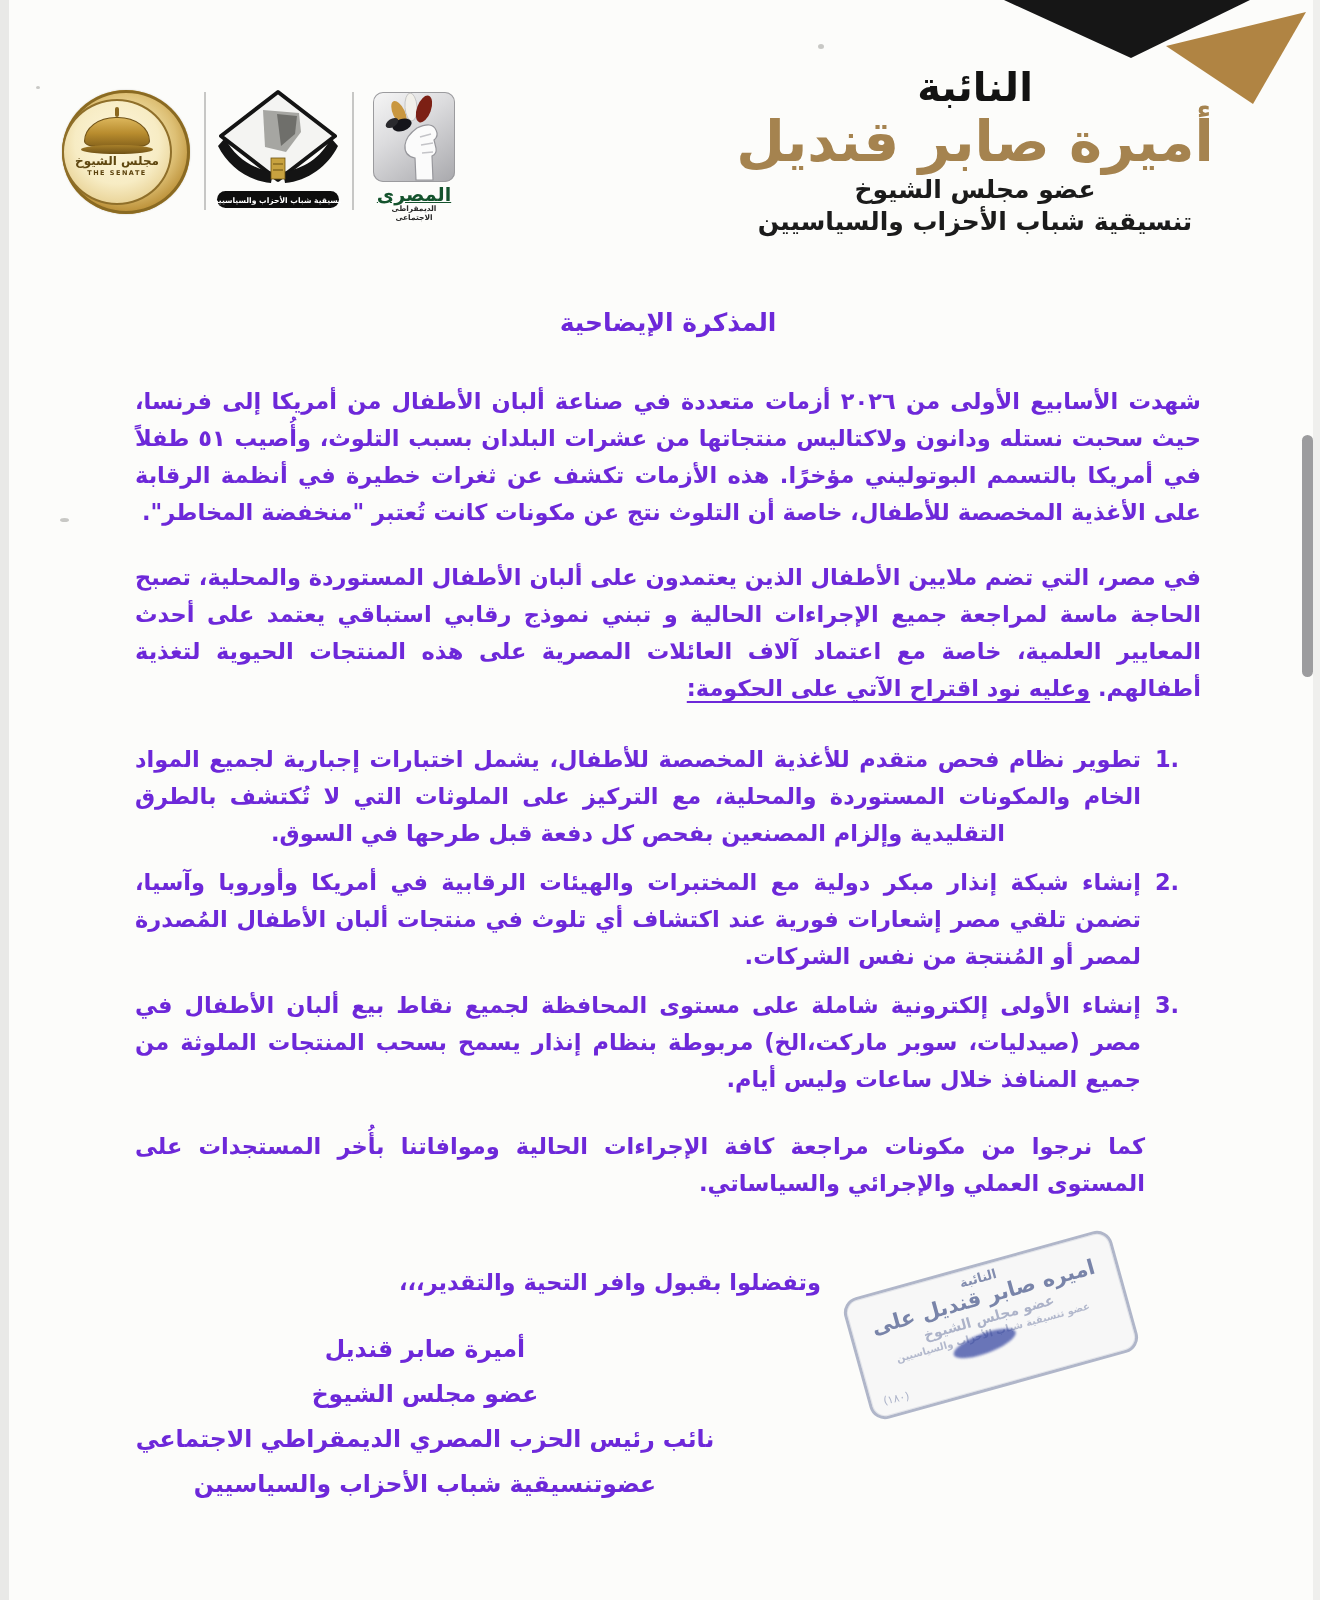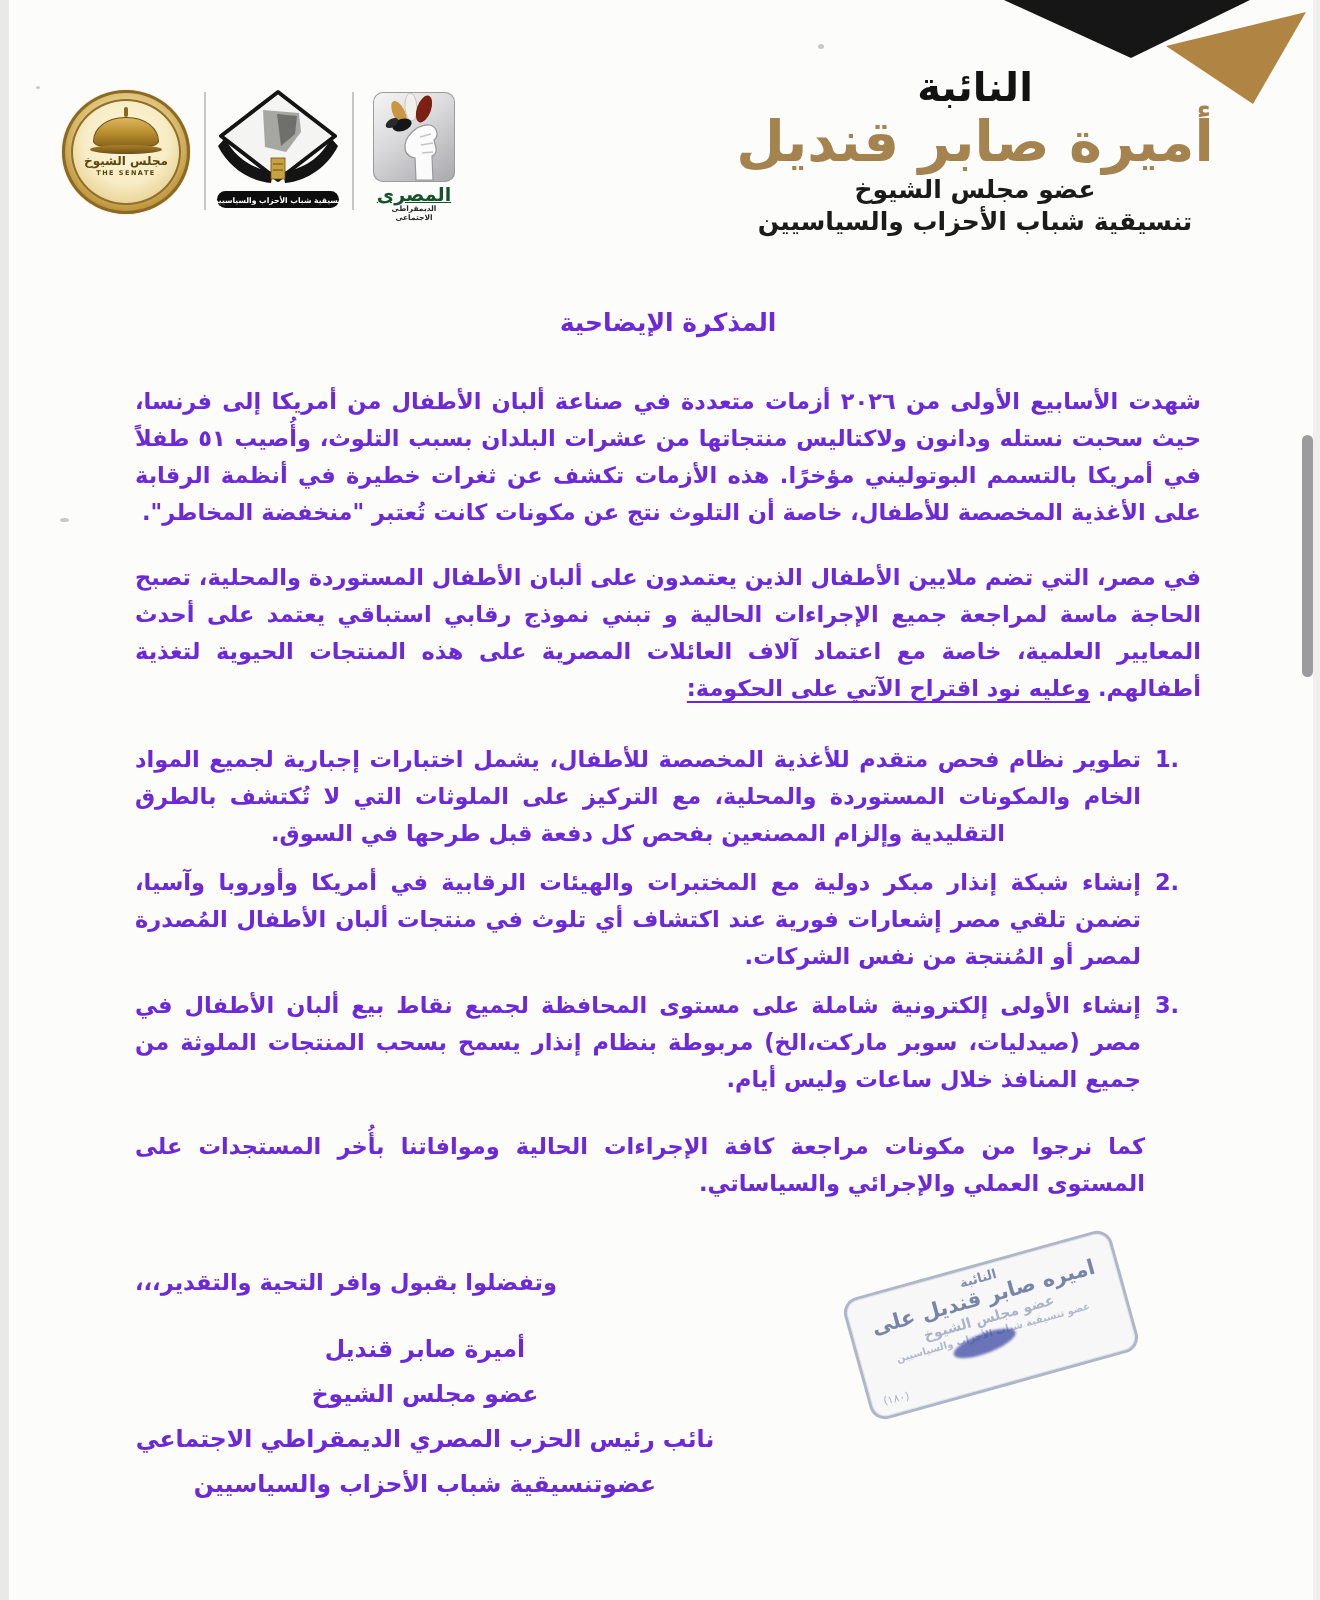--- a/index.html
+++ b/index.html
@@ -19,21 +19,21 @@
   
   .scroll-thumb{right:7px;top:435px;width:11px;height:242px;background:#9c9c9e;border-radius:6px;}
 
   
   .corner-svg{top:0;right:0;}
 
   
   .senate-logo{left:62px;top:90px;width:128px;height:124px;border-radius:50%;
     background:radial-gradient(circle at 50% 42%, #f8eecb 0%, #f1e1a8 28%, #ddbf74 52%, #c0963f 70%, #97722a 84%, #7b5b1c 100%);
     box-shadow:inset 0 0 0 3px #8a6a22, 0 0 2px rgba(0,0,0,.2);
-    display:flex;flex-direction:column;align-items:center;}
+    display:flex;flex-direction:column;}
   .senate-inner{margin-top:9px;width:106px;height:102px;border-radius:50%;
     background:radial-gradient(circle at 50% 40%, #fdf6dd 0%, #f7ecc4 52%, #e9d397 78%, #d3b260 100%);
     border:2px solid #8f6f2a;display:flex;flex-direction:column;align-items:center;}
   .senate-finial{width:4px;height:10px;background:#8a661d;margin-top:6px;border-radius:2px;}
   .senate-dome{width:64px;height:28px;border-radius:60% 60% 22% 22%/100% 100% 25% 25%;
     background:linear-gradient(180deg,#dcb65b 0%,#b88c2e 55%,#8a661d 100%);border:1px solid #6f5115;}
   .senate-band{width:72px;height:9px;border-radius:50%;background:linear-gradient(180deg,#a8802a,#6f5115);margin-top:-2px;}
   .senate-ar{font-size:12px;font-weight:800;color:#5f4710;margin-top:1px;line-height:13px;}
   .senate-en{font-size:6.5px;font-weight:700;letter-spacing:1.5px;color:#5c430e;margin-top:1px;}
 
@@ -61,21 +61,21 @@
   .para{text-align:justify;text-align-last:right;}
   .para1{margin-bottom:28px;}
   .para2{margin-bottom:34px;}
   .u-seg{text-decoration:underline;text-decoration-thickness:2px;text-underline-offset:5px;}
   .list{margin-left:0;margin-right:16px;margin-bottom:30px;}
   .list-item{display:flex;gap:8px;margin-bottom:12px;}
   .num{width:36px;flex:0 0 36px;direction:ltr;unicode-bidi:isolate;text-align:center;}
   .item-text{flex:1;text-align:justify;text-align-last:right;}
   .last-center{text-align-last:center;}
   .closing{margin-right:56px;margin-bottom:62px;text-align:justify;text-align-last:right;}
-  .salutation{width:950px;margin-right:auto;text-align:left;margin-bottom:26px;}
+  .salutation{width:950px;margin-right:auto;text-align:center;margin-bottom:26px;}
   .signature{width:580px;margin-right:auto;text-align:center;font-size:23.5px;line-height:45px;}
 
   
   .stamp{left:852px;top:1262px;width:272px;height:120px;transform:rotate(-15.5deg);
     border:3px solid rgba(106,118,156,.5);border-radius:16px;direction:rtl;text-align:center;
     color:#6f7ba3;background:rgba(130,140,175,.04);box-shadow:inset 0 0 0 1px rgba(106,118,156,.15);}
   .s1{font-size:13px;margin-top:4px;opacity:.85;font-weight:700;}
   .s2{font-size:21px;font-weight:800;opacity:.92;line-height:24px;}
   .s3{font-size:14px;opacity:.55;font-weight:700;line-height:18px;}
   .s4{font-size:10px;opacity:.5;font-weight:700;line-height:13px;}

